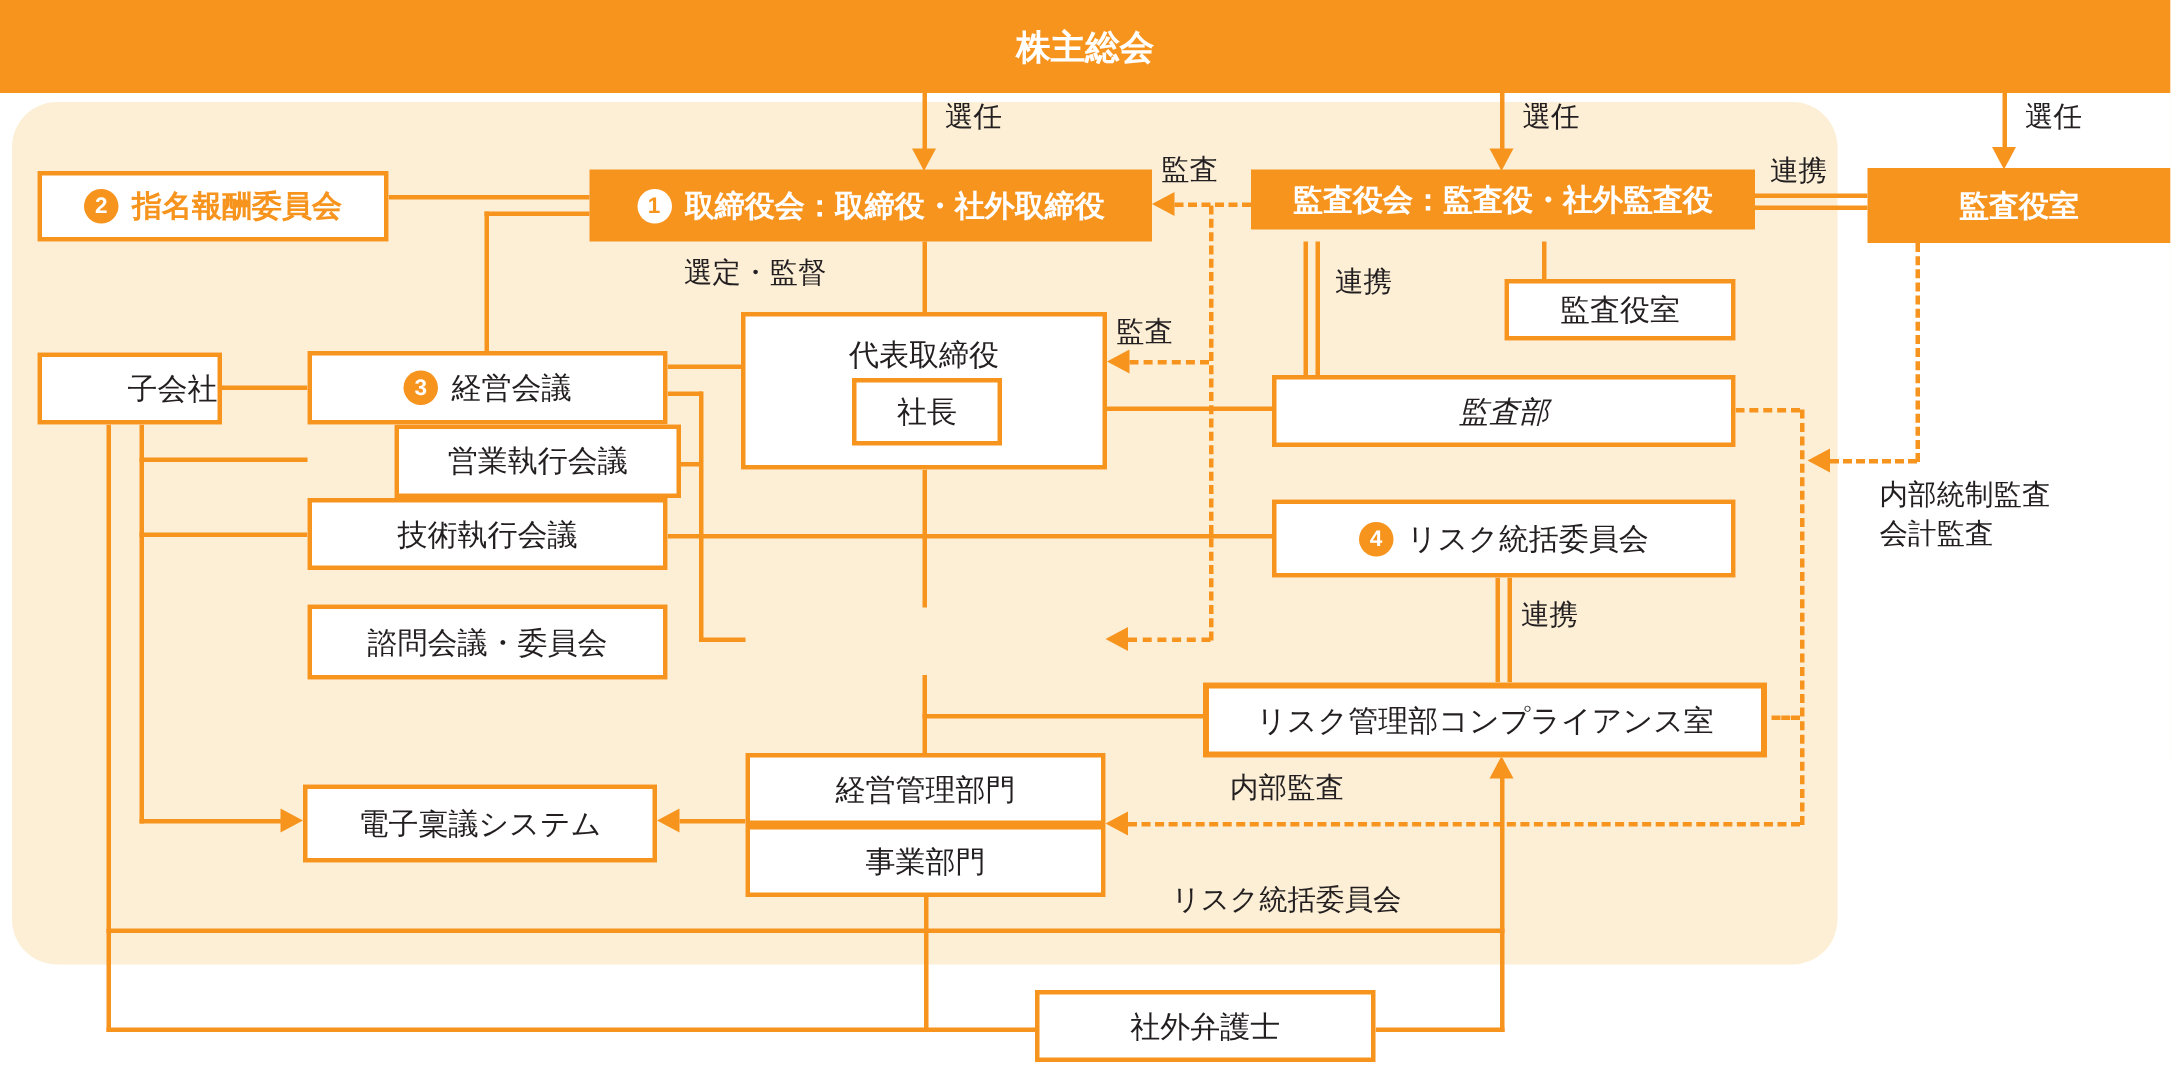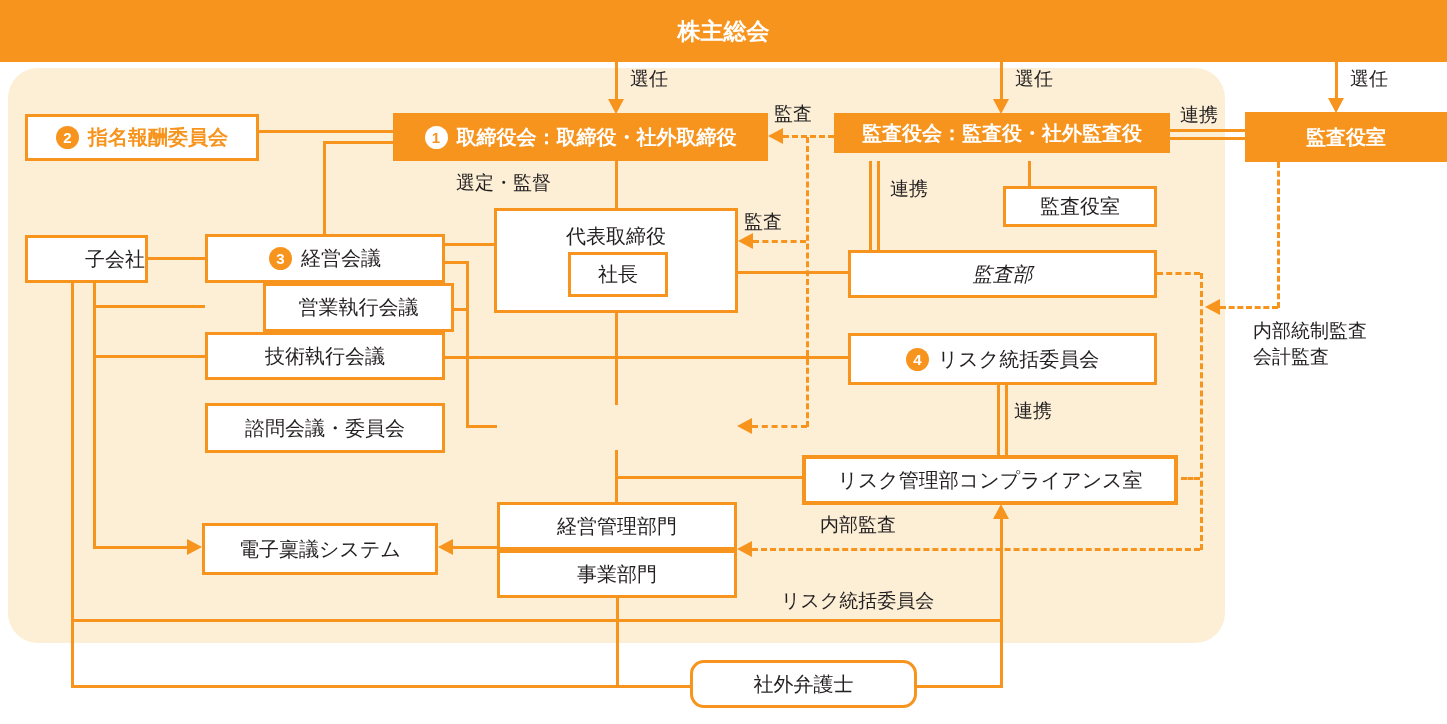--- a/index.html
+++ b/index.html
@@ -186,21 +186,21 @@
   </div>
 
   <div class="node" style="left:497px;top:550px;width:240px;height:48px;">
     <span>事業部門</span>
   </div>
 
   <div class="node" style="left:202px;top:523px;width:236px;height:52px;">
     <span>電子稟議システム</span>
   </div>
 
-  <div class="node" style="left:690px;top:660px;width:227px;height:48px;border-radius:14px;">
+  <div class="node" style="left:690px;top:660px;width:227px;height:48px;">
     <span>社外弁護士</span>
   </div>
 
   <div class="lbl" style="left:630px;top:66px;">選任</div>
   <div class="lbl" style="left:1015px;top:66px;">選任</div>
   <div class="lbl" style="left:1350px;top:66px;">選任</div>
 
   <div class="lbl" style="left:774px;top:101px;">監査</div>
   <div class="lbl" style="left:744px;top:209px;">監査</div>
 

